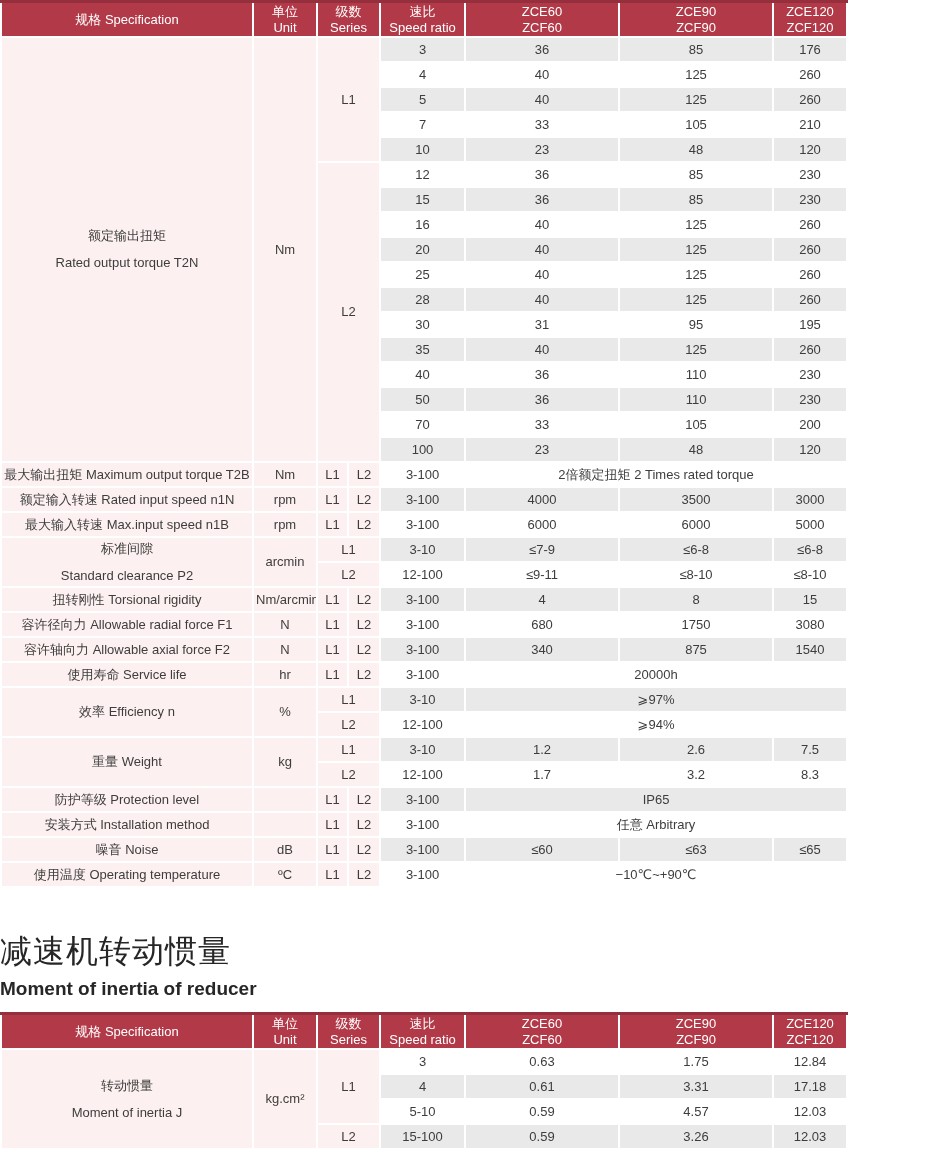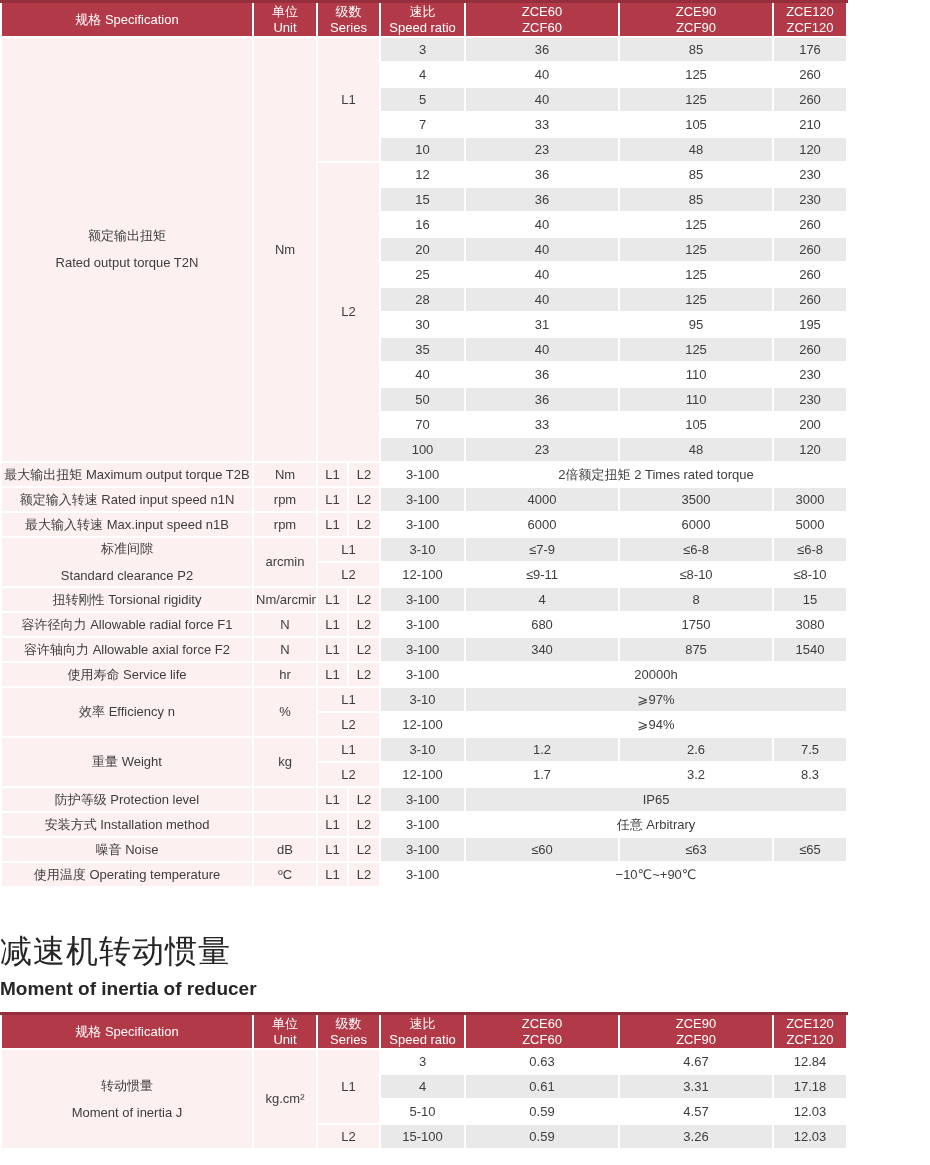--- a/index.html
+++ b/index.html
@@ -348,21 +348,21 @@
     <tbody id="t2-body">
         <tr>
           <td class="pink spec-label" rowspan="4">
             <div class="zh-line">转动惯量</div>
             <div class="en-line">Moment of inertia J</div>
           </td>
           <td class="pink" rowspan="4">kg.cm²</td>
           <td class="pink" colspan="2" rowspan="3">L1</td>
           <td class="w">3</td>
           <td class="w">0.63</td>
-          <td class="w">4.67</td>
+          <td class="w">1.75</td>
           <td class="w">12.84</td>
         </tr>
         <tr>
           <td class="g">4</td>
           <td class="g">0.61</td>
           <td class="g">3.31</td>
           <td class="g">17.18</td>
         </tr>
         <tr>
           <td class="w">5-10</td>

